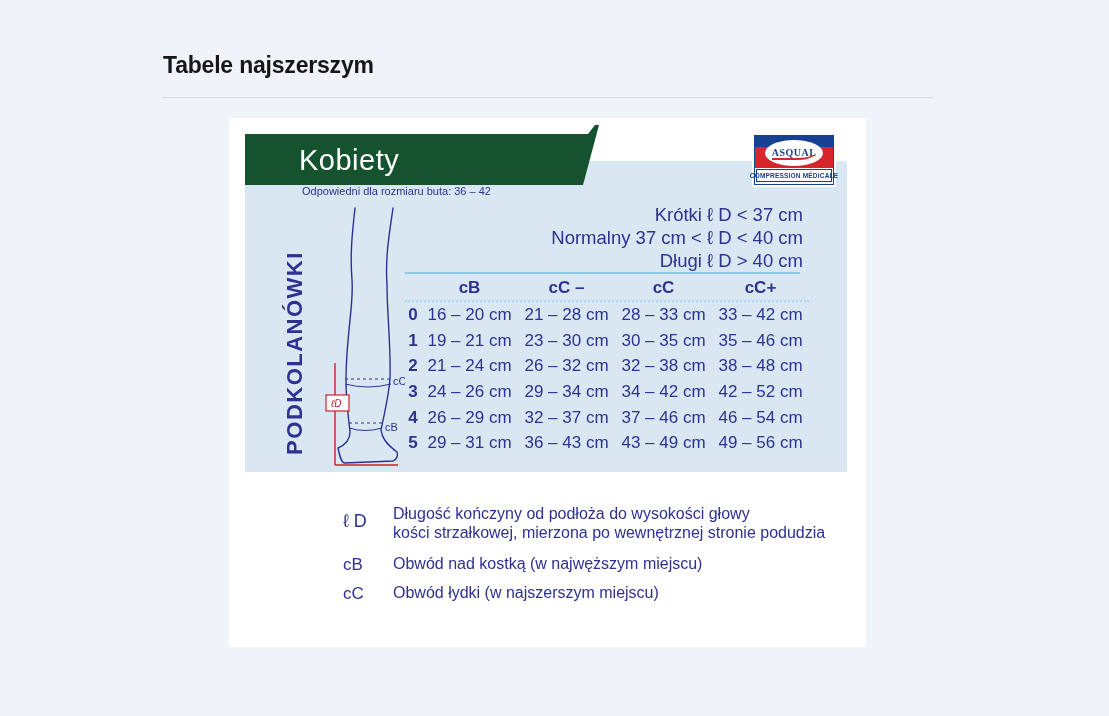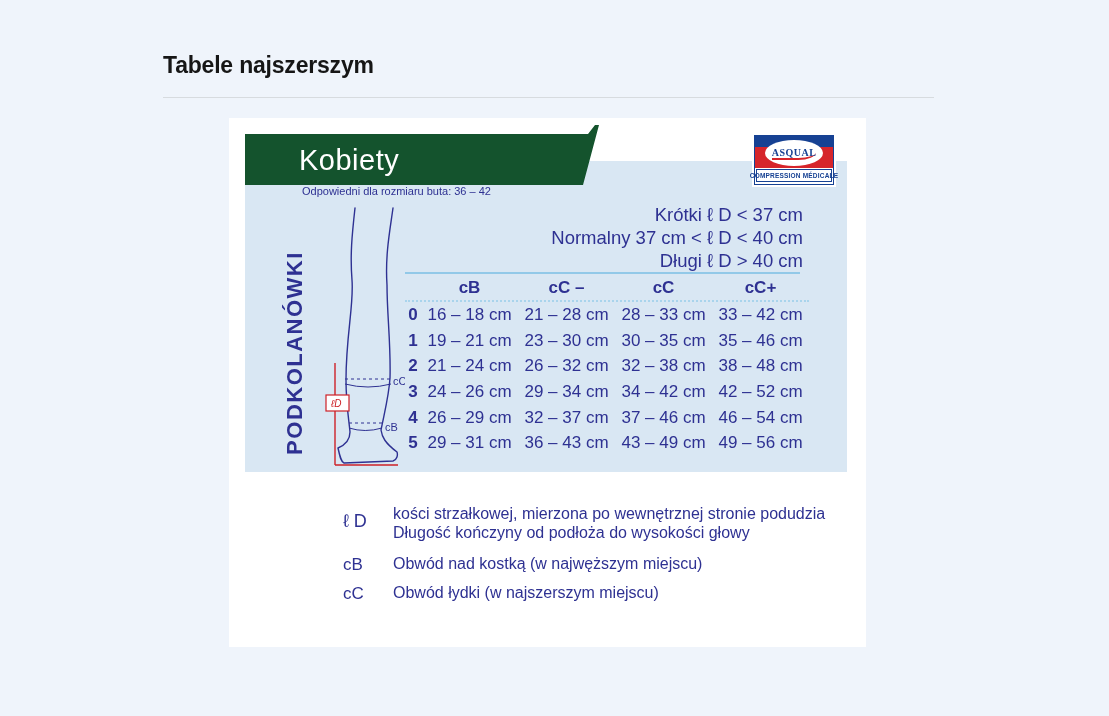--- a/index.html
+++ b/index.html
@@ -150,21 +150,21 @@
   <div class="size-table">
     <div class="t-row t-head">
       <div class="col-size"></div>
       <div class="col">cB</div>
       <div class="col">cC –</div>
       <div class="col">cC</div>
       <div class="col">cC+</div>
     </div>
     <div class="t-row">
       <div class="col-size">0</div>
-      <div class="col">16 – 18 cm</div>
+      <div class="col">16 – 20 cm</div>
       <div class="col">21 – 28 cm</div>
       <div class="col">28 – 33 cm</div>
       <div class="col">33 – 42 cm</div>
     </div>
     <div class="t-row">
       <div class="col-size">1</div>
       <div class="col">19 – 21 cm</div>
       <div class="col">23 – 30 cm</div>
       <div class="col">30 – 35 cm</div>
       <div class="col">35 – 46 cm</div>
@@ -195,22 +195,22 @@
       <div class="col">29 – 31 cm</div>
       <div class="col">36 – 43 cm</div>
       <div class="col">43 – 49 cm</div>
       <div class="col">49 – 56 cm</div>
     </div>
   </div>
 
   <div class="legend-row" style="top:387px;">
     <div class="legend-symbol big" style="padding-top:6px;">ℓ D</div>
     <div class="legend-text">
+      <div>Długość kończyny od podłoża do wysokości głowy</div>
       <div>kości strzałkowej, mierzona po wewnętrznej stronie podudzia</div>
-      <div>Długość kończyny od podłoża do wysokości głowy</div>
     </div>
   </div>
   <div class="legend-row" style="top:437px;">
     <div class="legend-symbol">cB</div>
     <div class="legend-text">Obwód nad kostką (w najwęższym miejscu)</div>
   </div>
   <div class="legend-row" style="top:466px;">
     <div class="legend-symbol">cC</div>
     <div class="legend-text">Obwód łydki (w najszerszym miejscu)</div>
   </div>

